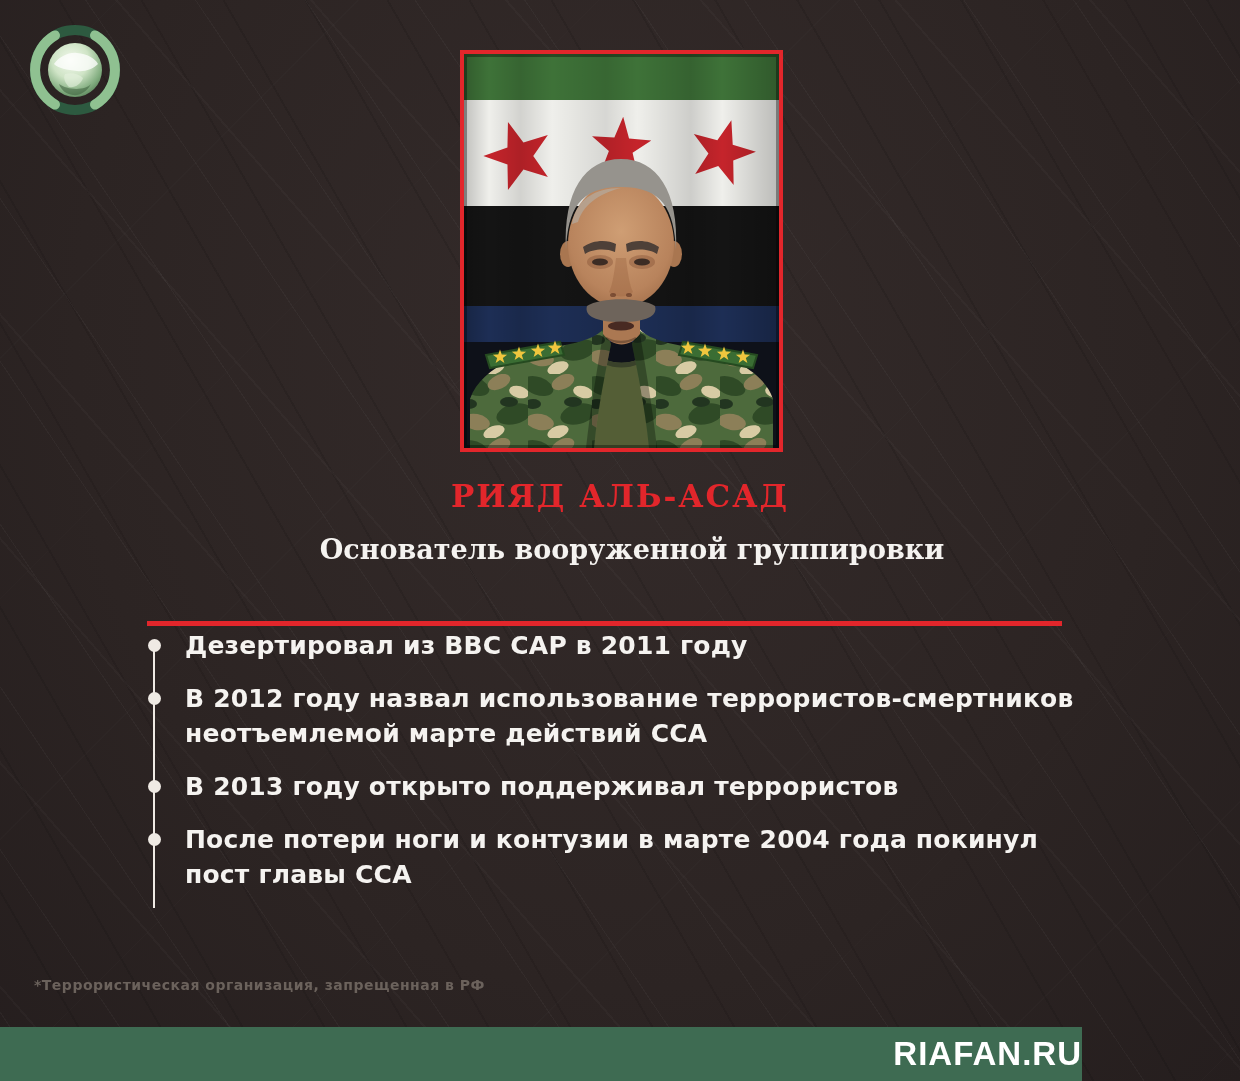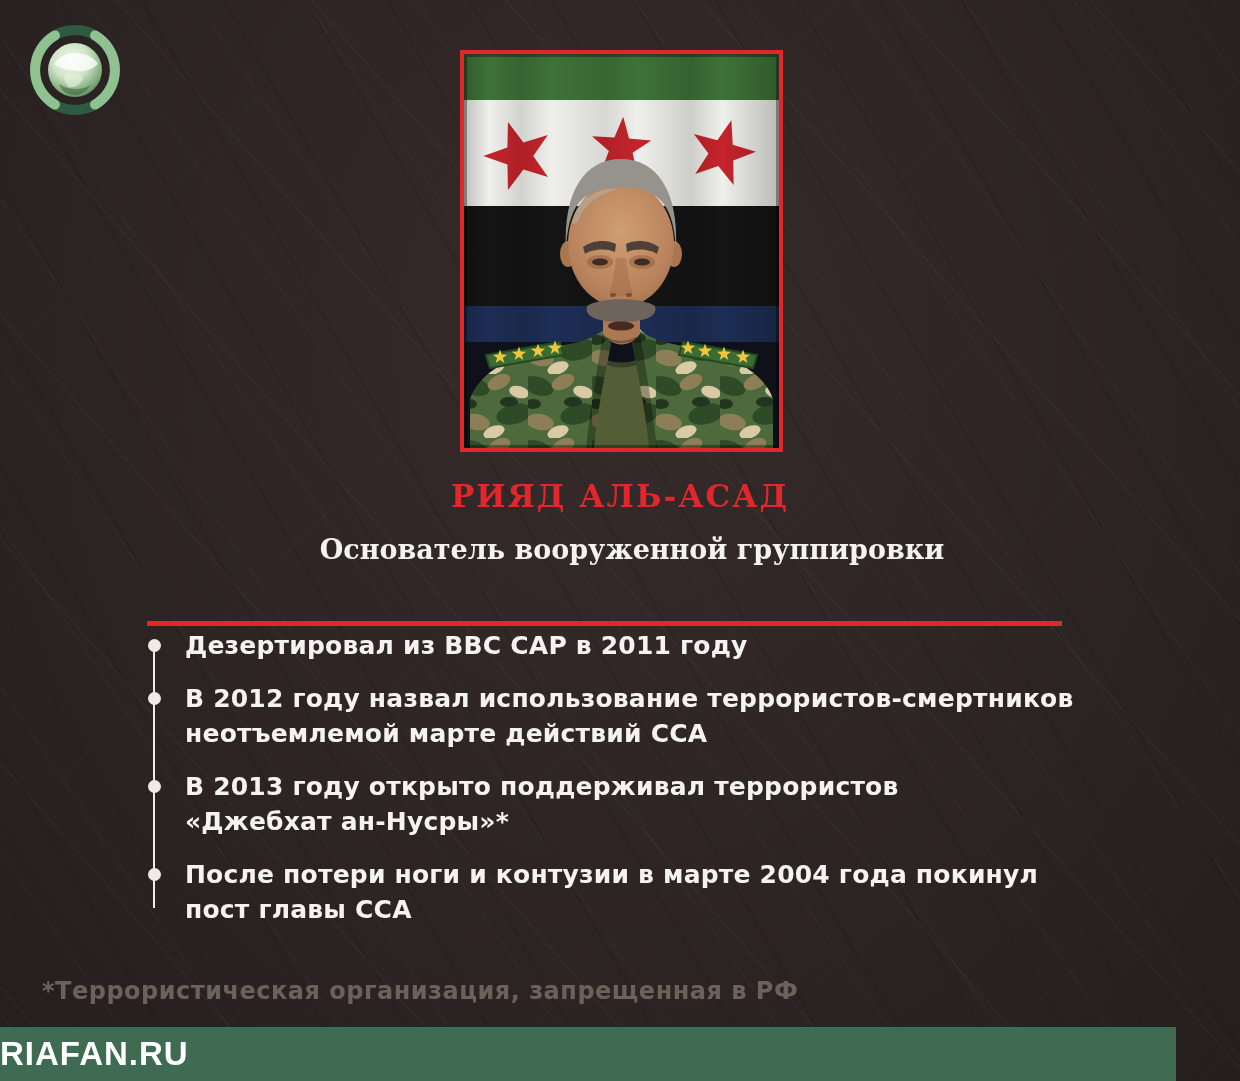--- a/index.html
+++ b/index.html
@@ -69,29 +69,29 @@
     font-size:25px;line-height:35px;font-weight:bold;
     letter-spacing:0.2px;
   }
   .fact .dot{
     position:absolute;left:0;top:11px;width:13px;height:13px;border-radius:50%;
     background:#efeae4;
   }
   .fact span.l1,.fact span.l2{display:block;}
   
   .footnote{
-    position:absolute;left:42px;top:977px;
-    font-size:24px;font-weight:bold;letter-spacing:0.5px;
+    position:absolute;left:34px;top:977px;
+    font-size:14px;font-weight:bold;letter-spacing:0.5px;
     color:var(--footnote-gray);
   }
   
   .footer{
-    position:absolute;left:0;bottom:0;width:1176px;height:54px;
+    position:absolute;left:0;bottom:0;width:1082px;height:54px;
     background:var(--banner-green);
-    display:flex;align-items:center;justify-content:flex-start;
+    display:flex;align-items:center;justify-content:flex-end;
   }
   .footer .site{
     color:#ffffff;font-size:33px;font-weight:bold;letter-spacing:1px;
     font-family:"Liberation Sans","DejaVu Sans",sans-serif;
   }
 </style>
 </head>
 <body>
 
 <div class="poster">
@@ -234,21 +234,20 @@
 
     <div class="fact">
       <span class="dot"></span>
       <span class="l1">В 2012 году назвал использование террористов-смертников</span>
       <span class="l2">неотъемлемой марте действий ССА</span>
     </div>
 
     <div class="fact">
       <span class="dot"></span>
       <span class="l1">В 2013 году открыто поддерживал террористов</span>
-      <span class="l2">«Джебхат ан-Нусры»*</span>
     </div>
 
     <div class="fact">
       <span class="dot"></span>
       <span class="l1">После потери ноги и контузии в марте 2004 года покинул</span>
       <span class="l2">пост главы ССА</span>
     </div>
   </div>
 
   <div class="footnote">*Террористическая организация, запрещенная в РФ</div>

